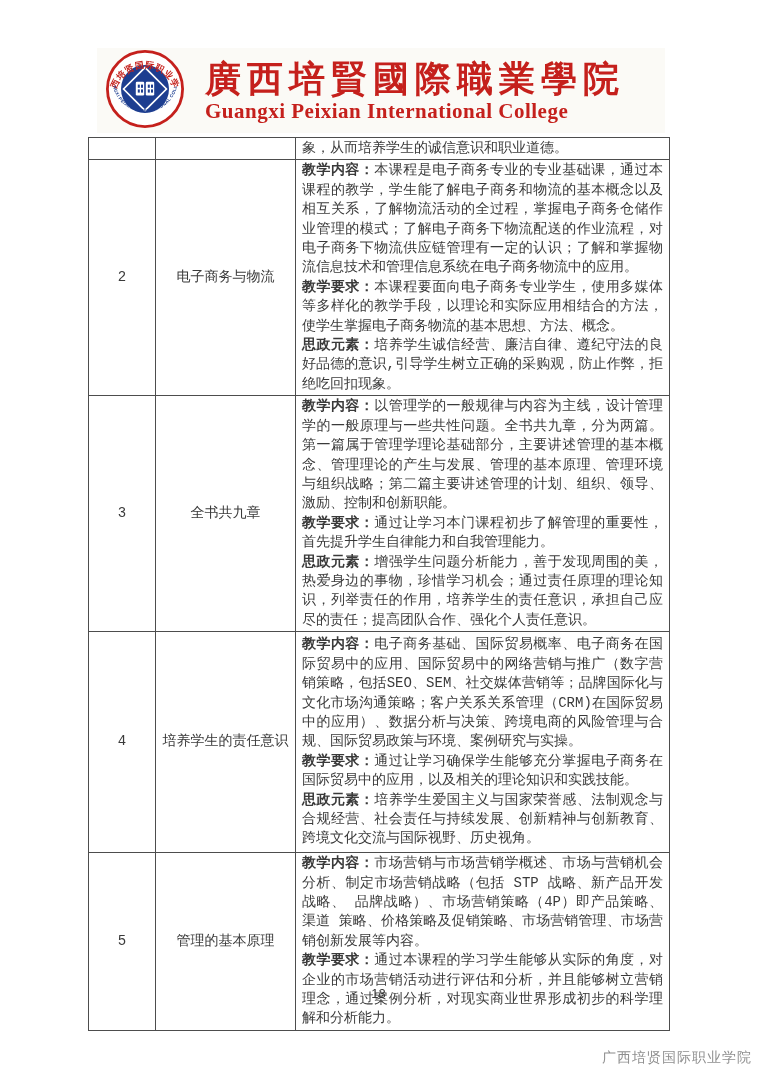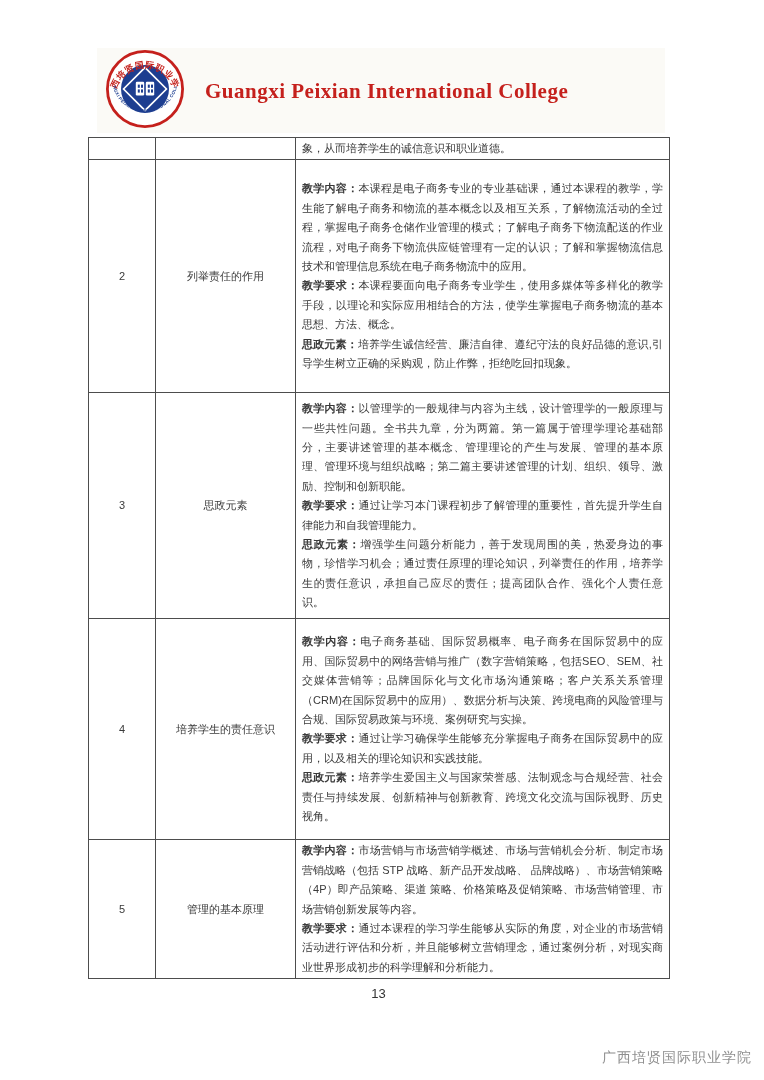--- a/index.html
+++ b/index.html
@@ -59,23 +59,24 @@
   
   #course-table{
     position:absolute;
     left:88px; top:137px;
     width:581px;
     border-collapse:collapse;
     table-layout:fixed;
   }
   #course-table td{
     border:1px solid var(--border);
-    font-size:11px;
+    font-size:14px;
     line-height:19.4px;
     vertical-align:middle;
+    font-family:Liberation Mono, monospace;
   }
   #course-table tr:nth-child(1){height:21px;}
   #course-table tr:nth-child(2){height:233px;}
   #course-table tr:nth-child(3){height:226px;}
   #course-table tr:nth-child(4){height:221px;}
   #course-table tr:nth-child(5){height:137px;}
   .cell-num{text-align:center;}
   .cell-course{text-align:center;font-size:13.5px;padding:0 2px;}
   .cell-desc{vertical-align:top;padding:1px 6px;}
   .cell-desc p{
@@ -128,50 +129,51 @@
         <text class="ring-text-zh">
           <textPath href="#arc-top" startOffset="50%" text-anchor="middle">广西培贤国际职业学院</textPath>
         </text>
         <path id="arc-bottom" d="M 10,47 A 41,41 0 0 0 90,47" fill="none"></path>
         <text class="ring-text-en">
           <textPath href="#arc-bottom" startOffset="50%" text-anchor="middle">GUANGXI PEIXIAN INTERNATIONAL COLLEGE</textPath>
         </text>
       </svg>
     </div>
     <div class="titles">
+      <div class="title-zh">廣西培賢國際職業學院</div>
       <div class="title-en">Guangxi Peixian International College</div>
     </div>
   </header>
 
   <table id="course-table">
     <colgroup>
       <col style="width:67px">
       <col style="width:140px">
       <col style="width:374px">
     </colgroup>
     <tbody>
         <tr>
           <td class="cell-num"></td>
           <td class="cell-course"></td>
           <td class="cell-desc">
             <p>象，从而培养学生的诚信意识和职业道德。</p>
           </td>
         </tr>
         <tr>
           <td class="cell-num">2</td>
-          <td class="cell-course">列举责任的作用</td>
+          <td class="cell-course">电子商务与物流</td>
           <td class="cell-desc">
             <p><b>教学内容：</b>本课程是电子商务专业的专业基础课，通过本课程的教学，学生能了解电子商务和物流的基本概念以及相互关系，了解物流活动的全过程，掌握电子商务仓储作业管理的模式；了解电子商务下物流配送的作业流程，对电子商务下物流供应链管理有一定的认识；了解和掌握物流信息技术和管理信息系统在电子商务物流中的应用。</p>
             <p><b>教学要求：</b>本课程要面向电子商务专业学生，使用多媒体等多样化的教学手段，以理论和实际应用相结合的方法，使学生掌握电子商务物流的基本思想、方法、概念。</p>
             <p><b>思政元素：</b>培养学生诚信经营、廉洁自律、遵纪守法的良好品德的意识,引导学生树立正确的采购观，防止作弊，拒绝吃回扣现象。</p>
           </td>
         </tr>
         <tr>
           <td class="cell-num">3</td>
-          <td class="cell-course">思政元素</td>
+          <td class="cell-course">全书共九章</td>
           <td class="cell-desc">
             <p><b>教学内容：</b>以管理学的一般规律与内容为主线，设计管理学的一般原理与一些共性问题。全书共九章，分为两篇。第一篇属于管理学理论基础部分，主要讲述管理的基本概念、管理理论的产生与发展、管理的基本原理、管理环境与组织战略；第二篇主要讲述管理的计划、组织、领导、激励、控制和创新职能。</p>
             <p><b>教学要求：</b>通过让学习本门课程初步了解管理的重要性，首先提升学生自律能力和自我管理能力。</p>
             <p><b>思政元素：</b>增强学生问题分析能力，善于发现周围的美，热爱身边的事物，珍惜学习机会；通过责任原理的理论知识，列举责任的作用，培养学生的责任意识，承担自己应尽的责任；提高团队合作、强化个人责任意识。</p>
           </td>
         </tr>
         <tr>
           <td class="cell-num">4</td>
           <td class="cell-course">培养学生的责任意识</td>
           <td class="cell-desc">

